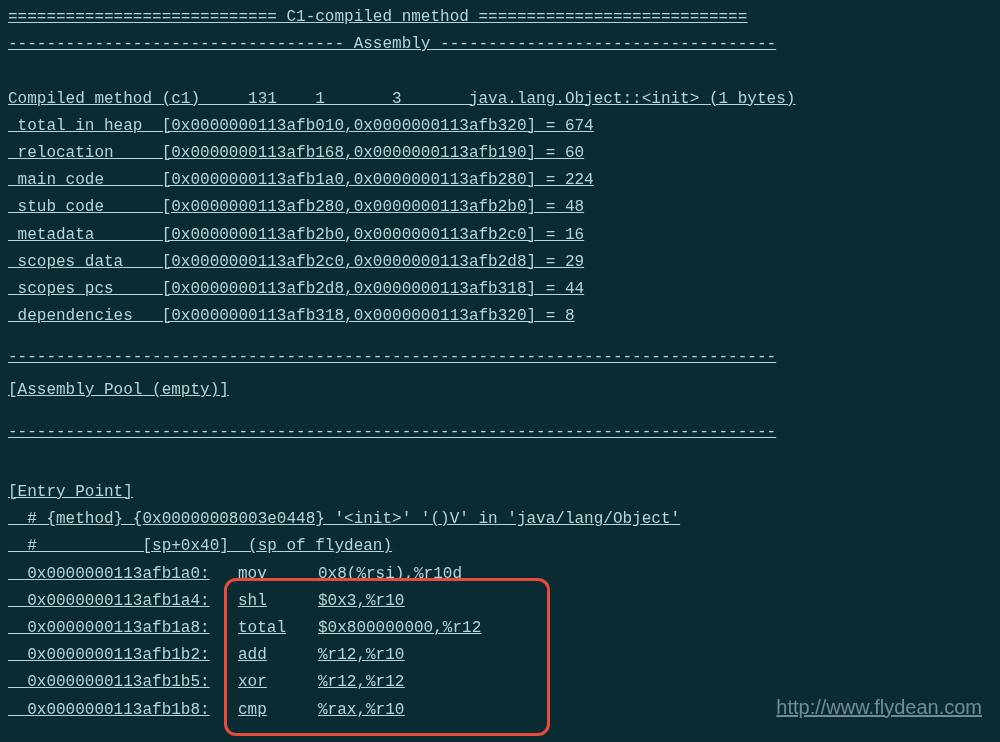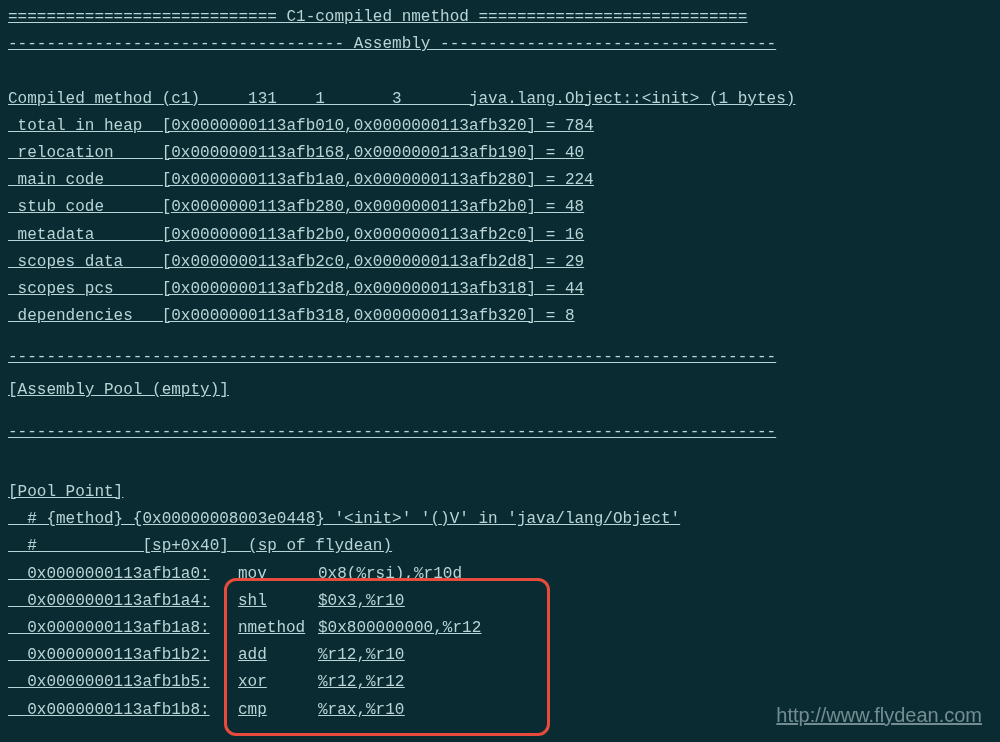--- a/index.html
+++ b/index.html
@@ -49,21 +49,21 @@
       border-radius: 12px;
       left: 224px;
       top: 578px;
       width: 326px;
       height: 158px;
       pointer-events: none;
     }
     .watermark {
       position: absolute;
       right: 18px;
-      bottom: 10px;
+      bottom: 18px;
       color: rgba(200, 220, 225, 0.55);
       font-family: Arial, sans-serif;
       font-size: 20px;
     }
     .asm-addr {
       display: inline-block;
       width: 230px;
     }
     .asm-mnem {
       display: inline-block;
@@ -72,41 +72,41 @@
   </style>
 </head>
 <body>
 
 <div class="header-line">============================ C1-compiled nmethod ============================</div>
 <div class="header-line">----------------------------------- Assembly -----------------------------------</div>
 <div class="blank-line"></div>
 
 <div class="compiled-row">Compiled method (c1)     131    1       3       java.lang.Object::&lt;init&gt; (1 bytes)</div>
 
-<div class="mem-row"> total in heap  [0x0000000113afb010,0x0000000113afb320] = 784</div>
-<div class="mem-row"> relocation     [0x0000000113afb168,0x0000000113afb190] = 40</div>
+<div class="mem-row"> total in heap  [0x0000000113afb010,0x0000000113afb320] = 674</div>
+<div class="mem-row"> relocation     [0x0000000113afb168,0x0000000113afb190] = 60</div>
 <div class="mem-row"> main code      [0x0000000113afb1a0,0x0000000113afb280] = 224</div>
 <div class="mem-row"> stub code      [0x0000000113afb280,0x0000000113afb2b0] = 48</div>
 <div class="mem-row"> metadata       [0x0000000113afb2b0,0x0000000113afb2c0] = 16</div>
 <div class="mem-row"> scopes data    [0x0000000113afb2c0,0x0000000113afb2d8] = 29</div>
 <div class="mem-row"> scopes pcs     [0x0000000113afb2d8,0x0000000113afb318] = 44</div>
 <div class="mem-row"> dependencies   [0x0000000113afb318,0x0000000113afb320] = 8</div>
 
 <div class="divider">--------------------------------------------------------------------------------</div>
 <div class="section-title">[Assembly Pool (empty)]</div>
 
 <div class="divider">--------------------------------------------------------------------------------</div>
 <div class="blank-line"></div>
-<div class="section-title">[Pool Point]</div>
+<div class="section-title">[Entry Point]</div>
 
 <div class="entry-line">  # {method} {0x00000008003e0448} '&lt;init&gt;' '()V' in 'java/lang/Object'</div>
 <div class="entry-line">  #           [sp+0x40]  (sp of flydean)</div>
 
 <div class="entry-line"><span class="asm-addr">  0x0000000113afb1a0:</span><span class="asm-mnem">mov</span><span>0x8(%rsi),%r10d</span></div>
 <div class="entry-line"><span class="asm-addr">  0x0000000113afb1a4:</span><span class="asm-mnem">shl</span><span>$0x3,%r10</span></div>
-<div class="entry-line"><span class="asm-addr">  0x0000000113afb1a8:</span><span class="asm-mnem">nmethod</span><span>$0x800000000,%r12</span></div>
+<div class="entry-line"><span class="asm-addr">  0x0000000113afb1a8:</span><span class="asm-mnem">total</span><span>$0x800000000,%r12</span></div>
 <div class="entry-line"><span class="asm-addr">  0x0000000113afb1b2:</span><span class="asm-mnem">add</span><span>%r12,%r10</span></div>
 <div class="entry-line"><span class="asm-addr">  0x0000000113afb1b5:</span><span class="asm-mnem">xor</span><span>%r12,%r12</span></div>
 <div class="entry-line"><span class="asm-addr">  0x0000000113afb1b8:</span><span class="asm-mnem">cmp</span><span>%rax,%r10</span></div>
 
 <div class="highlight-box"></div>
 
 <div class="watermark">http://www.flydean.com</div>
 
 </body></html>

